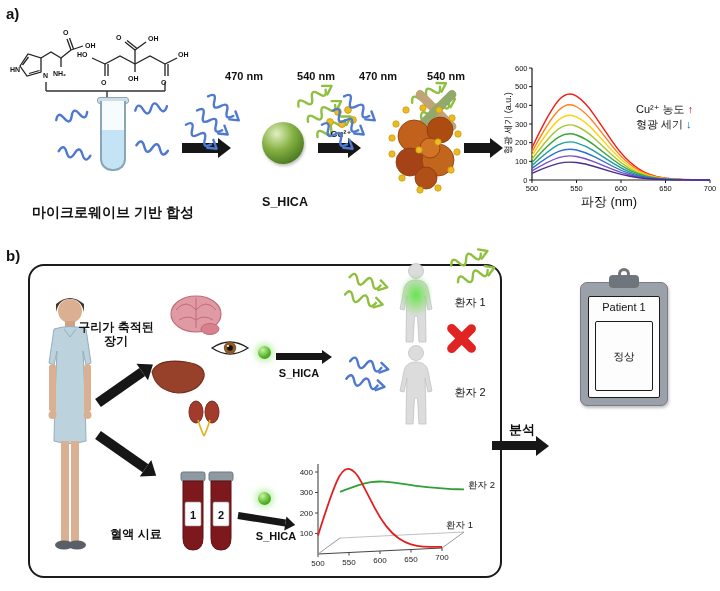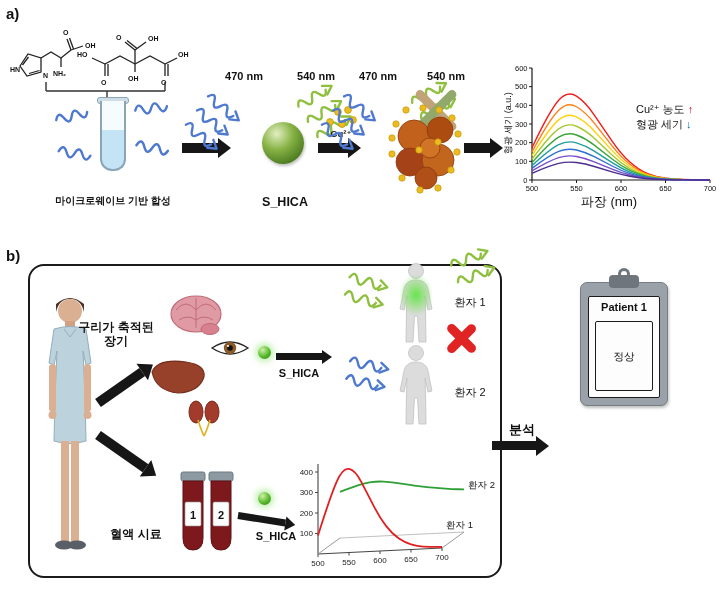--- a/index.html
+++ b/index.html
@@ -27,21 +27,21 @@
 .tube{position:absolute;border:2px solid #8aa6b6;border-top:none;border-radius:0 0 12px 12px;
   background:linear-gradient(#f6fbfe 0 42%,#c4e3f4 42% 100%)}
 .tube-cap{position:absolute;background:#cfdde6;border:1.5px solid #8aa6b6;border-radius:3px}
 .bbox{position:absolute;border:2.5px solid #1b1b1b;border-radius:16px;background:transparent}
 .glow{position:absolute;border-radius:50%;
   background:radial-gradient(closest-side,rgba(96,230,70,.95),rgba(120,225,90,.5) 55%,rgba(120,225,90,0))}
 .clipboard{position:absolute;background:#9aa1a8;border:1.5px solid #767d85;border-radius:7px;box-shadow:1px 2px 3px rgba(0,0,0,.25)}
 .clip-ring{position:absolute;top:-15px;left:50%;transform:translateX(-50%);width:12px;height:12px;border:3.5px solid #6e757d;border-radius:50%;background:#fff}
 .clip-top{position:absolute;top:-8px;left:50%;transform:translateX(-50%);width:30px;height:13px;background:#6e757d;border-radius:4px}
 .paper{position:absolute;left:7px;right:7px;top:13px;bottom:7px;background:#fdfdfd;border:1.6px solid #1c1c1c;border-radius:2px}
-.paper-title{margin-top:4px;text-align:center;font-weight:bold;font-size:11px}
+.paper-title{margin-top:4px;text-align:center;font-weight:normal;font-size:11px}
 .paper-box{position:absolute;left:6px;right:6px;top:24px;bottom:6px;border:1.5px solid #1c1c1c;border-radius:2px;
   display:flex;align-items:center;justify-content:center;text-align:center;font-size:10.5px;padding:3px;line-height:1.35}
 .legend-row{font-size:11px;white-space:nowrap;line-height:1.35}
 svg{overflow:visible;display:block}
 </style>
 </head>
 <body>
 
 <div id="canvas">
 
@@ -103,21 +103,21 @@
       <svg width="44" height="16" viewBox="0 0 44 16" style="display:block;margin-top:0px">
         <path d="M2,9 Q6,0 10,9 T18,9 T26,9 T34,9" fill="none" stroke="#4e79cf" stroke-width="2.4" stroke-linecap="round"></path>
       </svg>
     </div>
   <div class="wave-group" style="left:136px;top:136px;transform:rotate(10deg)">
       <svg width="44" height="16" viewBox="0 0 44 16" style="display:block;margin-top:0px">
         <path d="M2,9 Q6,0 10,9 T18,9 T26,9 T34,9" fill="none" stroke="#4e79cf" stroke-width="2.4" stroke-linecap="round"></path>
       </svg>
     </div>
 
-  <div class="lbl b pre" style="left:28px;top:195px;width:170px;font-size:10px">마이크로웨이브 기반 합성</div>
+  <div class="lbl b pre" style="left:28px;top:204px;width:170px;font-size:14px">마이크로웨이브 기반 합성</div>
 
   <div class="harrow" style="left:182px;top:143px;width:36px"></div>
 
   <div class="lbl b" style="left:218px;top:70px;width:52px;font-size:11px">470 nm</div>
   <div class="lbl b" style="left:290px;top:70px;width:52px;font-size:11px">540 nm</div>
   <div class="wave-group" style="left:212px;top:88px;transform:rotate(38deg)">
       <svg width="44" height="16" viewBox="0 0 44 16" style="display:block;margin-top:0px">
         <path d="M2,9 Q6,0 10,9 T18,9 T26,9 T34,9" fill="none" stroke="#4e79cf" stroke-width="2.4" stroke-linecap="round"></path>
         <path d="M33,4 L41,9 L33,14" fill="none" stroke="#4e79cf" stroke-width="2.4" stroke-linecap="round" stroke-linejoin="round"></path>
       </svg>

